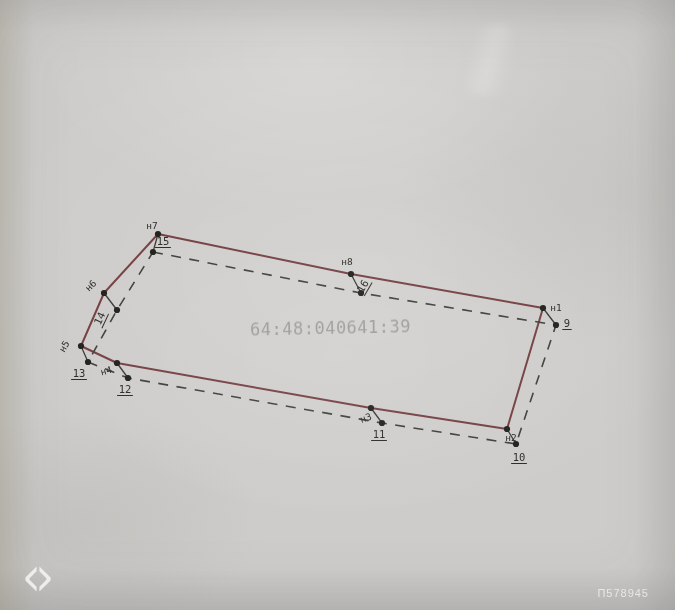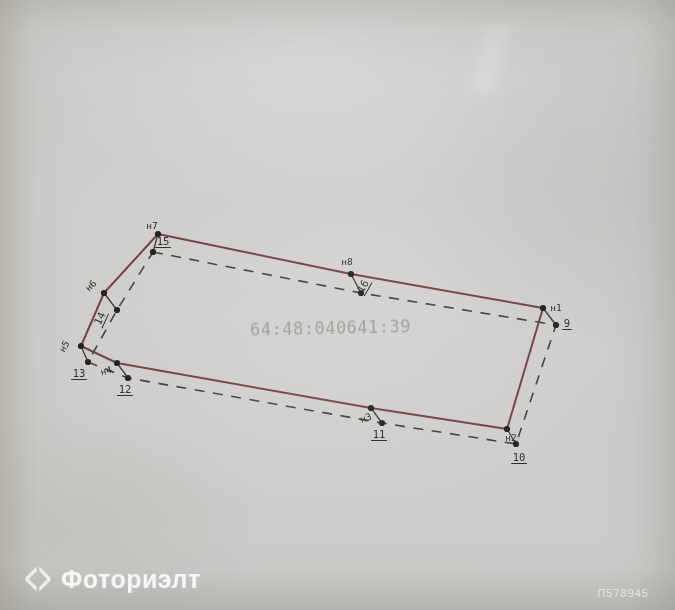--- a/index.html
+++ b/index.html
@@ -122,17 +122,16 @@
 
   <div class="cadnum">64:48:040641:39</div>
 
   <div class="mottle"></div>
 
   <div class="watermark">
     <svg class="wm-logo" viewBox="0 0 40 40">
       <polygon points="18,2 2,18 2,22 18,38 18,31 8,21 8,19 18,9" fill="rgba(255,255,255,0.85)"></polygon>
       <polygon points="22,2 38,18 38,22 22,38 22,31 32,21 32,19 22,9" fill="rgba(255,255,255,0.85)"></polygon>
     </svg>
-    <span class="wm-text">Фоториэлт</span>
   </div>
 
   <div class="photo-id">П578945</div>
 </div>
 
 </body></html>

